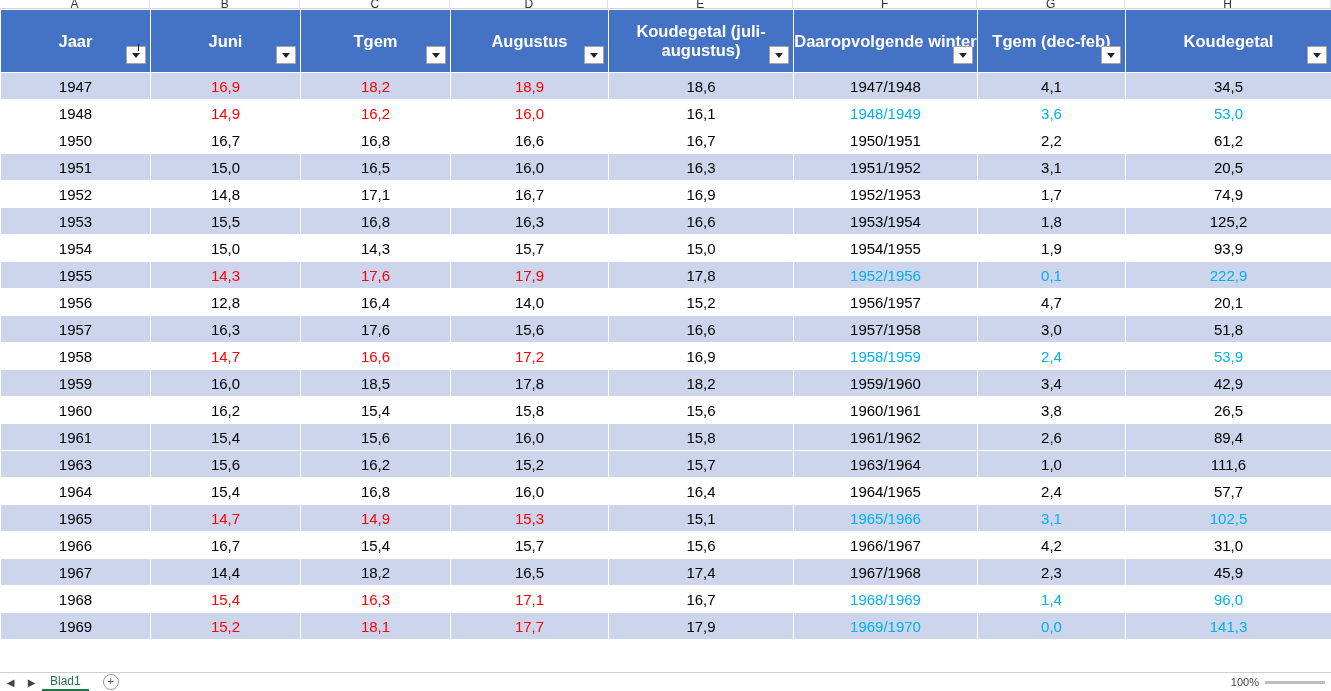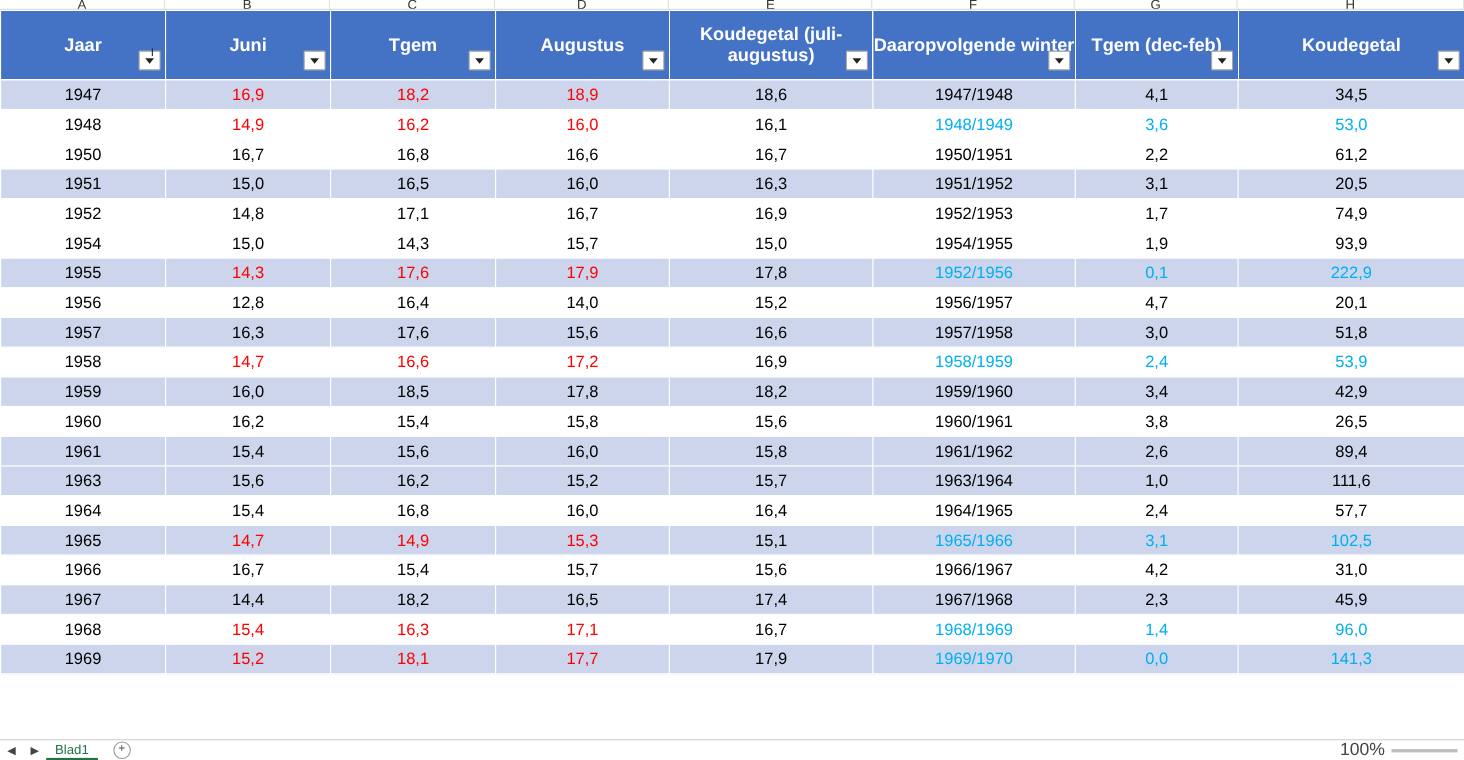--- a/index.html
+++ b/index.html
@@ -145,21 +145,21 @@
     position: relative;
     color: #555;
     font-size: 11px;
     text-align: center;
     line-height: 12px;
   }
   .zoom-area {
     margin-left: auto;
     margin-right: 6px;
     color: #444444;
-    font-size: 16px;
+    font-size: 11px;
     display: flex;
     align-items: center;
     gap: 6px;
   }
   .zoom-bar {
     width: 60px;
     height: 3px;
     background: #bdbdbd;
     position: relative;
   }
@@ -271,20 +271,30 @@
         <tr class="band-a">
           <td>1952</td>
           <td>14,8</td>
           <td>17,1</td>
           <td>16,7</td>
           <td>16,9</td>
           <td>1952/1953</td>
           <td>1,7</td>
           <td>74,9</td>
         </tr>
+        <tr class="band-b">
+          <td>1953</td>
+          <td>15,5</td>
+          <td>16,8</td>
+          <td>16,3</td>
+          <td>16,6</td>
+          <td>1953/1954</td>
+          <td>1,8</td>
+          <td>125,2</td>
+        </tr>
         <tr class="band-a">
           <td>1954</td>
           <td>15,0</td>
           <td>14,3</td>
           <td>15,7</td>
           <td>15,0</td>
           <td>1954/1955</td>
           <td>1,9</td>
           <td>93,9</td>
         </tr>

